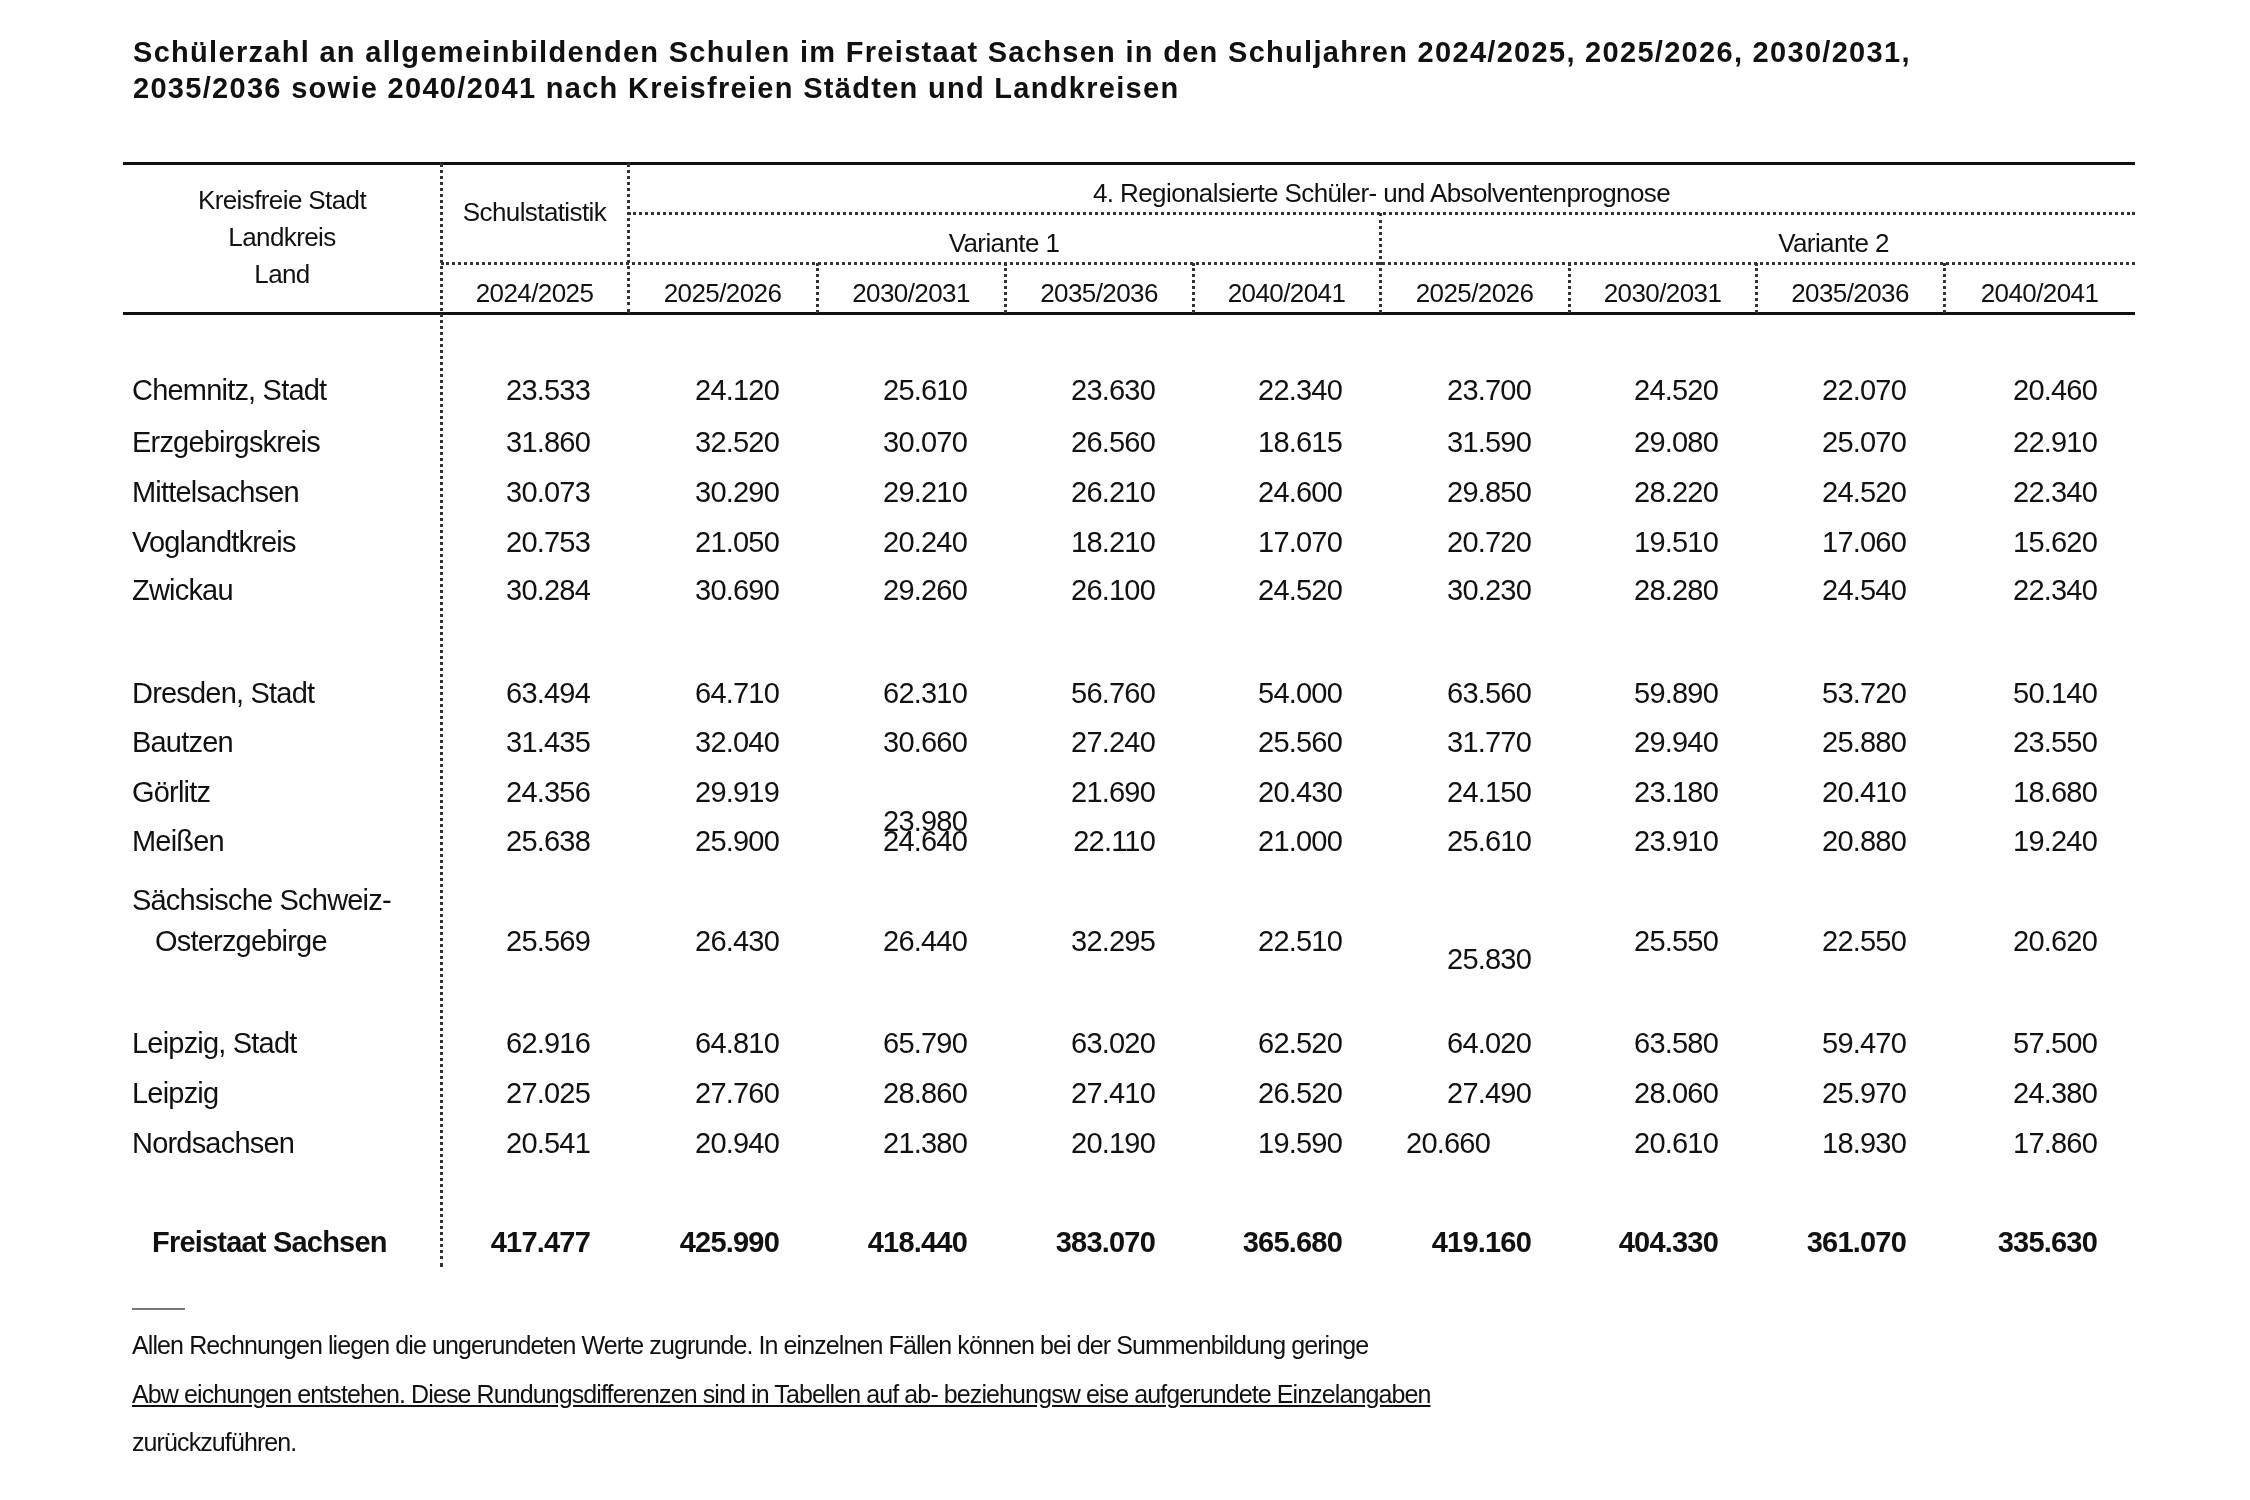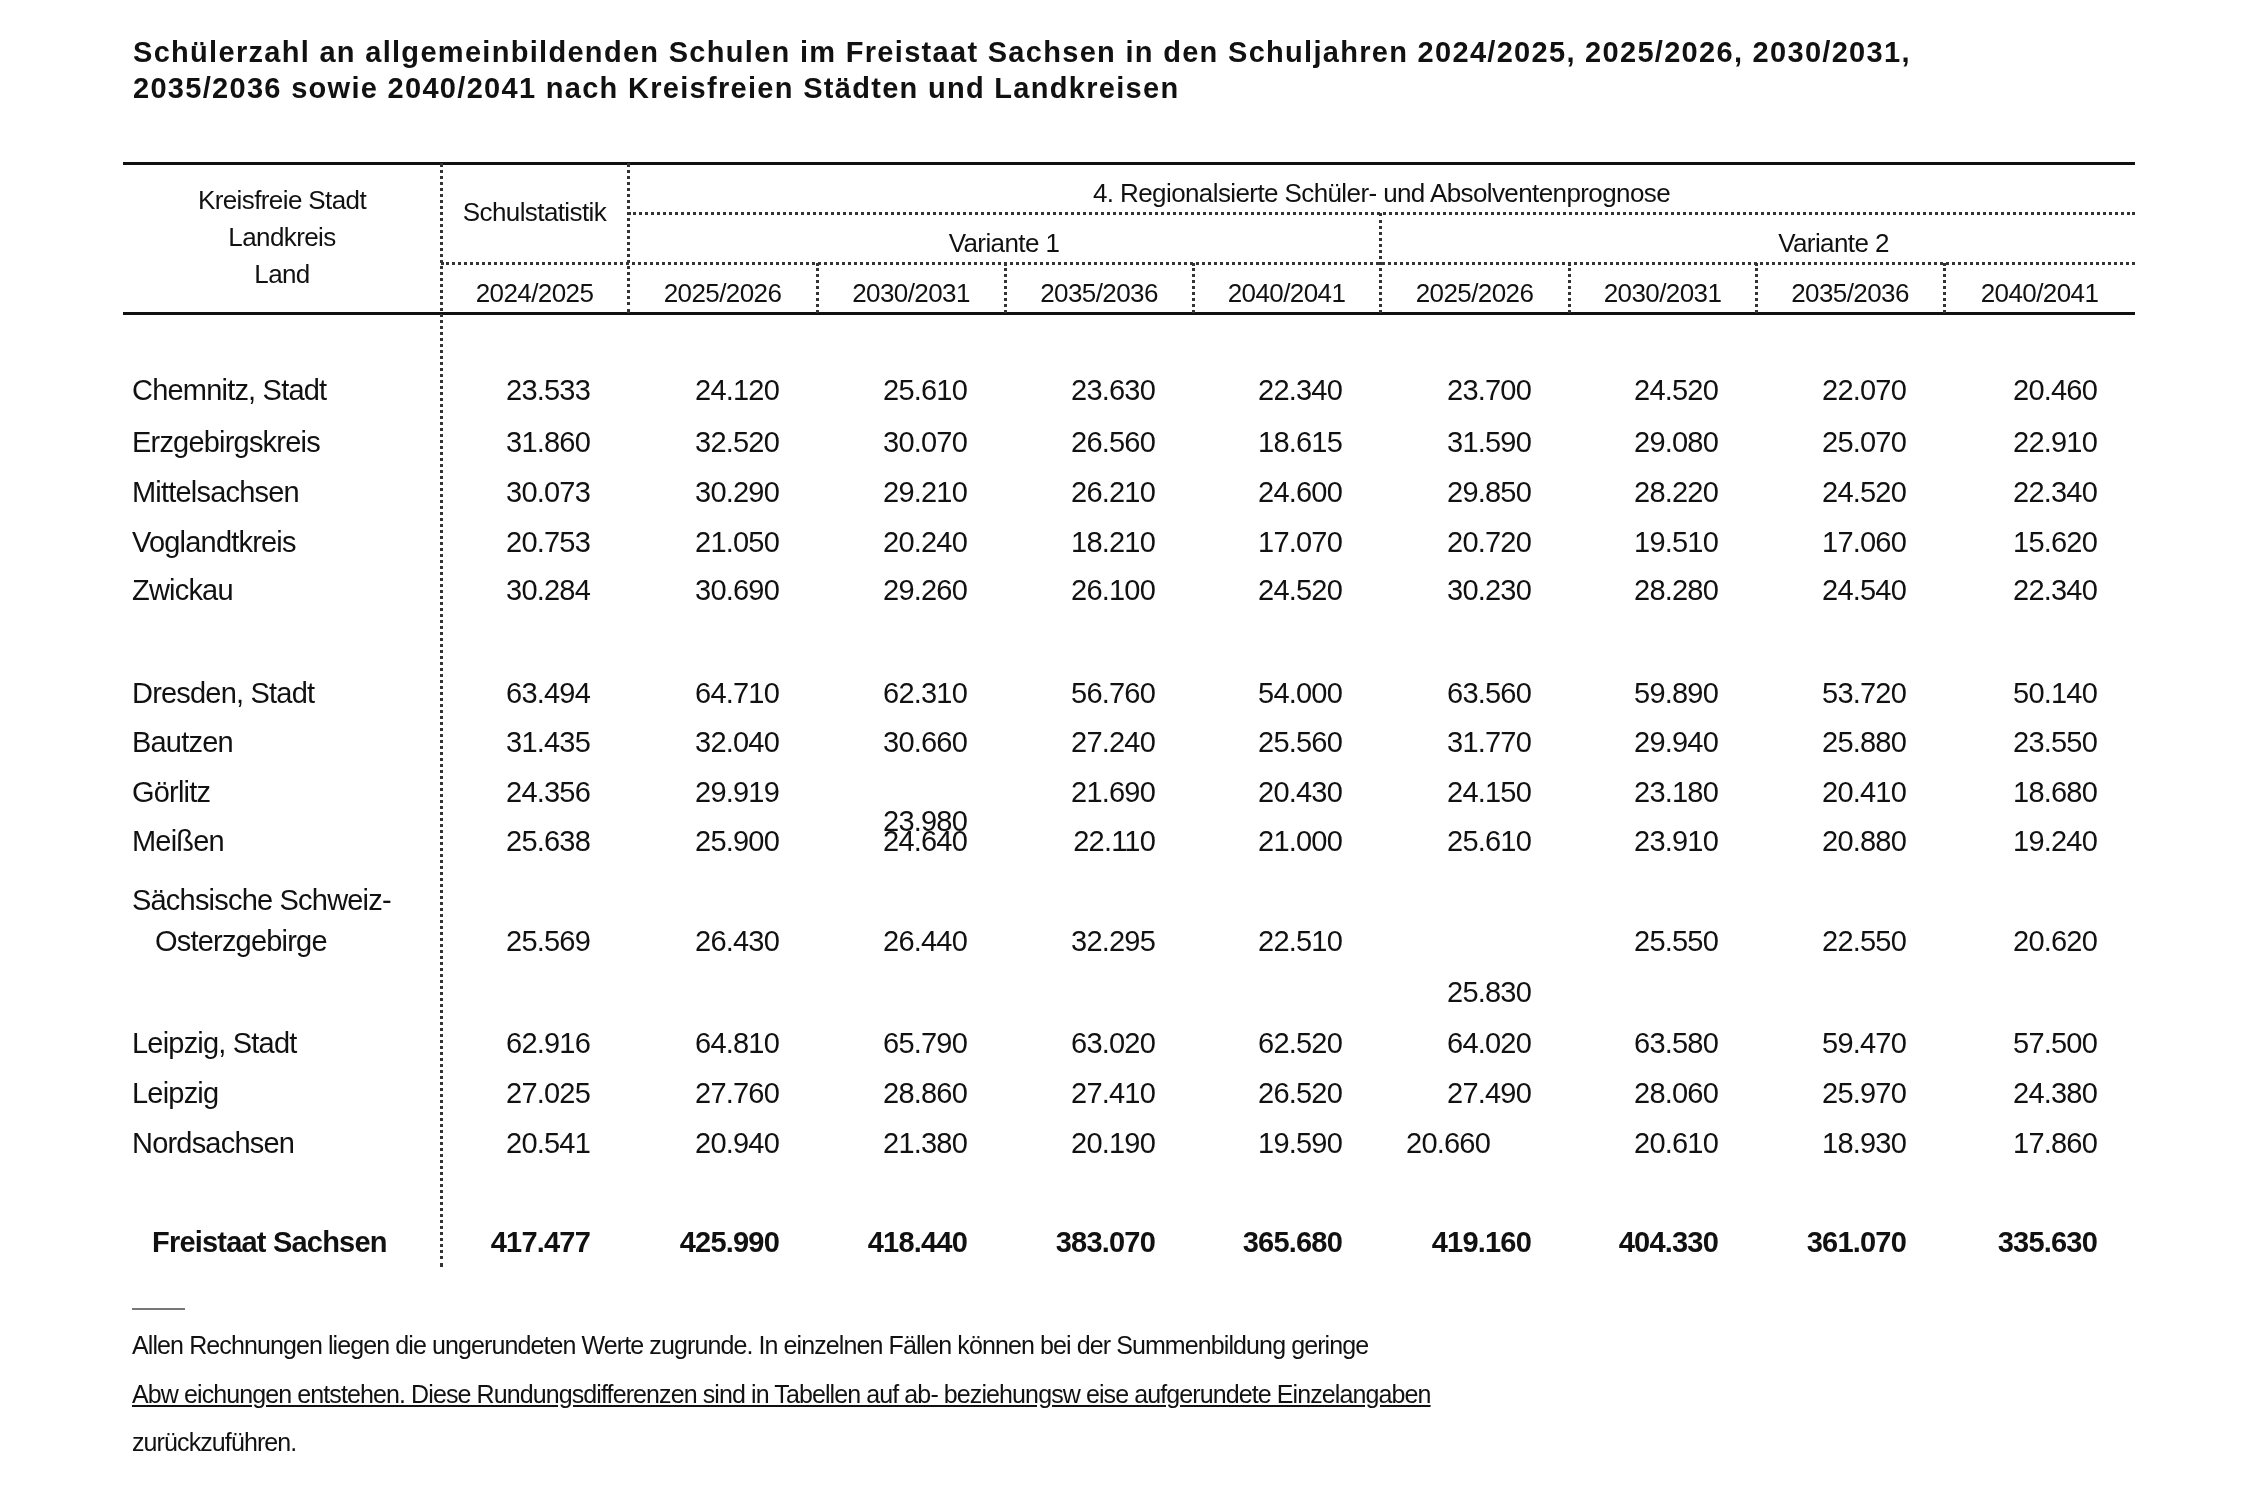--- a/index.html
+++ b/index.html
@@ -149,21 +149,21 @@
     <div class="cell num" style="left: 1569px; width: 149px; top: 824px;">23.910</div>
     <div class="cell num" style="left: 1756px; width: 150px; top: 824px;">20.880</div>
     <div class="cell num" style="left: 1944px; width: 153px; top: 824px;">19.240</div>
     <div class="cell" style="left: 132px; top: 883px;">Sächsische Schweiz-</div>
     <div class="cell" style="left: 155px; top: 924px;">Osterzgebirge</div>
     <div class="cell num" style="left: 441px; width: 149px; top: 924px;">25.569</div>
     <div class="cell num" style="left: 628px; width: 151px; top: 924px;">26.430</div>
     <div class="cell num" style="left: 817px; width: 150px; top: 924px;">26.440</div>
     <div class="cell num" style="left: 1005px; width: 150px; top: 924px;">32.295</div>
     <div class="cell num" style="left: 1193px; width: 149px; top: 924px;">22.510</div>
-    <div class="cell num" style="left: 1380px; width: 151px; top: 975px;">25.830</div>
+    <div class="cell num" style="left: 1380px; width: 151px; top: 942px;">25.830</div>
     <div class="cell num" style="left: 1569px; width: 149px; top: 924px;">25.550</div>
     <div class="cell num" style="left: 1756px; width: 150px; top: 924px;">22.550</div>
     <div class="cell num" style="left: 1944px; width: 153px; top: 924px;">20.620</div>
     <div class="cell" style="left: 132px; top: 1026px;">Leipzig, Stadt</div>
     <div class="cell num" style="left: 441px; width: 149px; top: 1026px;">62.916</div>
     <div class="cell num" style="left: 628px; width: 151px; top: 1026px;">64.810</div>
     <div class="cell num" style="left: 817px; width: 150px; top: 1026px;">65.790</div>
     <div class="cell num" style="left: 1005px; width: 150px; top: 1026px;">63.020</div>
     <div class="cell num" style="left: 1193px; width: 149px; top: 1026px;">62.520</div>
     <div class="cell num" style="left: 1380px; width: 151px; top: 1026px;">64.020</div>

